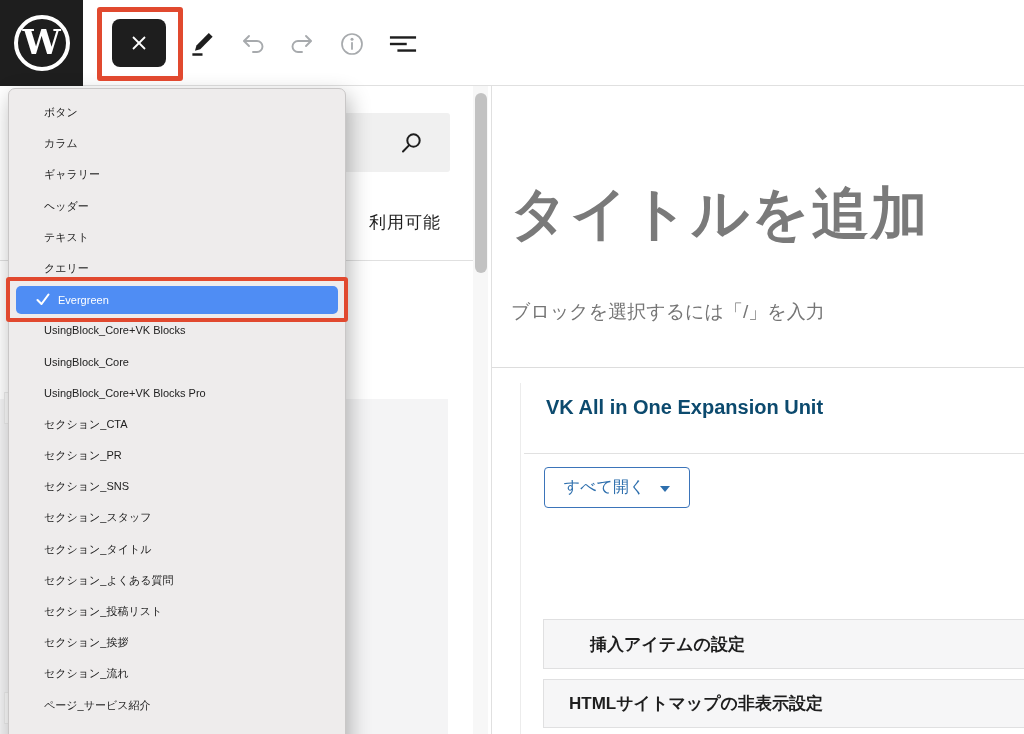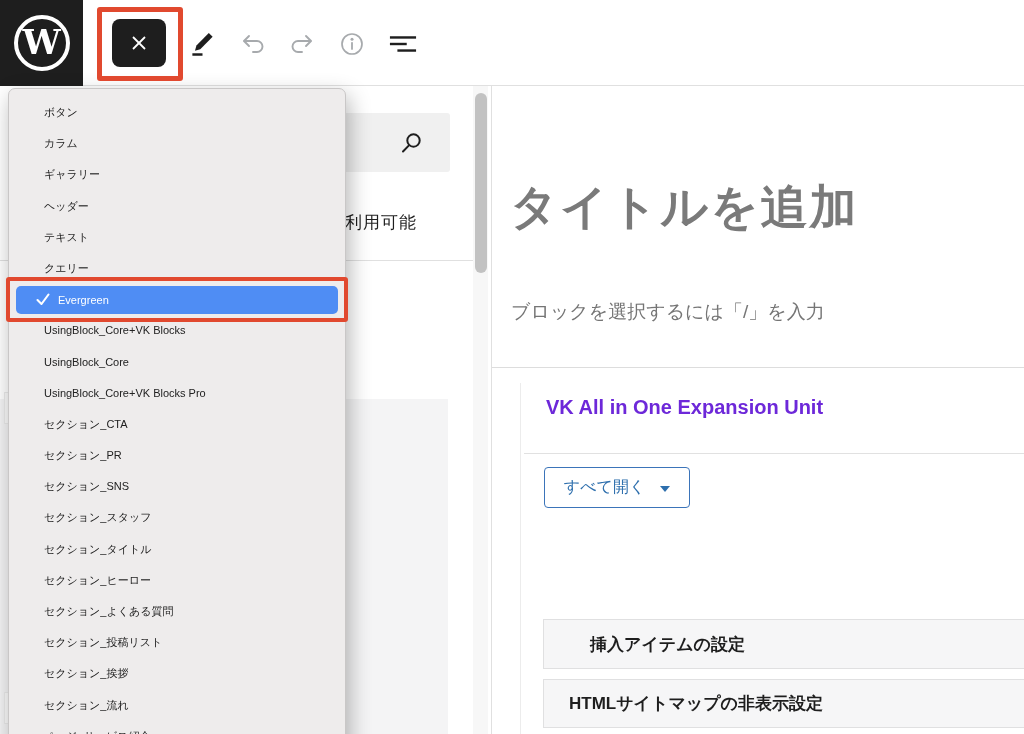--- a/index.html
+++ b/index.html
@@ -17,41 +17,41 @@
 
   
   .anno { position:absolute; border:5px solid #e1492f; border-radius:3px; z-index:60; pointer-events:none; }
   .anno-close { left:97px; top:7px; width:86px; height:74px; }
   .anno-evergreen { left:6px; top:277px; width:342px; height:45px; border-width:4px; }
 
   
   .inserter { position:absolute; left:0; top:86px; width:492px; height:648px; background:#fff; z-index:10; }
   .search-box { position:absolute; left:240px; top:27px; width:210px; height:59px; background:#f0f0f0; border-radius:3px; }
   .search-icon { position:absolute; left:398px; top:44px; }
-  .inserter-tab { position:absolute; left:345px; top:125px; font-size:17px; color:#1e1e1e; letter-spacing:1px; white-space:nowrap; }
+  .inserter-tab { position:absolute; left:345px; top:125px; font-size:17px; color:#1e1e1e; letter-spacing:1px; white-space:nowrap;padding-left:24px; }
   .inserter-divider { position:absolute; left:0px; top:174px; width:473px; height:1px; background:#e0e0e0; }
   .preview-area { position:absolute; left:0px; top:313px; width:448px; height:335px; background:#f4f4f5; }
   .preview-box { position:absolute; width:44px; height:32px; background:#fbfbfb; border:1px solid #ebebeb; }
   .scroll-track { position:absolute; left:473px; top:0; width:15px; height:648px; background:#f7f7f7; }
   .scroll-thumb { position:absolute; left:475px; top:7px; width:12px; height:180px; background:#c2c2c2; border-radius:7px; }
   .panel-border { position:absolute; left:491px; top:0; width:1px; height:648px; background:#e0e0e0; }
 
   
   .dropdown { position:absolute; left:8px; top:88px; width:338px; height:672px; background:#eeecec; border:1px solid #c9c7c7; border-radius:7px; box-shadow:3px 8px 22px rgba(0,0,0,.3); z-index:50; padding-top:8px; }
   .dd-item { height:31.2px; line-height:31.2px; padding-left:35px; font-size:11px; color:#222; white-space:nowrap; }
   .dd-item.selected { margin:0 7px; padding-left:20px; height:28px; line-height:28px; margin-top:1.6px; margin-bottom:1.6px; background:#4f8df4; border-radius:5px; color:#fff; display:flex; align-items:center; }
   .dd-check { margin-right:8px; display:inline-flex; }
 
   
   .canvas { position:absolute; left:492px; top:86px; width:532px; height:648px; background:#fff; z-index:5; }
-  .post-title { position:absolute; left:18px; top:90px; font-size:47px; font-weight:700; color:#7a7a7a; letter-spacing:2px; white-space:nowrap; }
+  .post-title { position:absolute; left:18px; top:90px; font-size:57px; font-weight:700; color:#7a7a7a; letter-spacing:2px; white-space:nowrap; }
   .block-hint { position:absolute; left:19px; top:213px; font-size:19px; color:#757575; white-space:nowrap; }
   .canvas-divider { position:absolute; left:0; top:281px; width:532px; height:1px; background:#dddddd; }
   .vk-card { position:absolute; left:28px; top:297px; width:504px; height:351px; border-left:1px solid #ececec; background:#fff; }
-  .vk-title { position:absolute; left:25px; top:13px; font-size:20px; font-weight:600; color:#6d28d9; white-space:nowrap; }
+  .vk-title { position:absolute; left:25px; top:13px; font-size:20px; font-weight:600; color:#0c4a6e; white-space:nowrap; }
   .vk-divider { position:absolute; left:3px; top:70px; width:501px; height:1px; background:#e1e1e1; }
   .expand-btn { position:absolute; left:23px; top:84px; width:146px; height:41px; background:#fff; border:1.5px solid #3b74b9; border-radius:4px; display:flex; align-items:center; justify-content:center; gap:15px; }
   .expand-btn span { font-size:16px; color:#2e6fad; }
   .caret-down { width:0; height:0; border-left:5px solid transparent; border-right:5px solid transparent; border-top:6px solid #2e6fad; margin-top:2px; }
   .acc-row { position:absolute; left:22px; width:482px; background:#f6f6f7; border:1px solid #e0e0e1; display:flex; align-items:center; padding-left:25px; font-size:17px; font-weight:700; color:#1e1e1e; white-space:nowrap; }
 
   svg { display:block; }
 </style>
 </head>
 <body>
@@ -163,21 +163,20 @@
       <span>Evergreen</span>
     </div>
     <div class="dd-item">UsingBlock_Core+VK Blocks</div>
     <div class="dd-item">UsingBlock_Core</div>
     <div class="dd-item">UsingBlock_Core+VK Blocks Pro</div>
     <div class="dd-item">セクション_CTA</div>
     <div class="dd-item">セクション_PR</div>
     <div class="dd-item">セクション_SNS</div>
     <div class="dd-item">セクション_スタッフ</div>
     <div class="dd-item">セクション_タイトル</div>
-    <div class="dd-item">セクション_ヒーロー</div>
     <div class="dd-item">セクション_よくある質問</div>
     <div class="dd-item">セクション_投稿リスト</div>
     <div class="dd-item">セクション_挨拶</div>
     <div class="dd-item">セクション_流れ</div>
     <div class="dd-item">ページ_サービス紹介</div>
   </div>
 
   <div class="anno anno-close"></div>
   <div class="anno anno-evergreen"></div>
 

